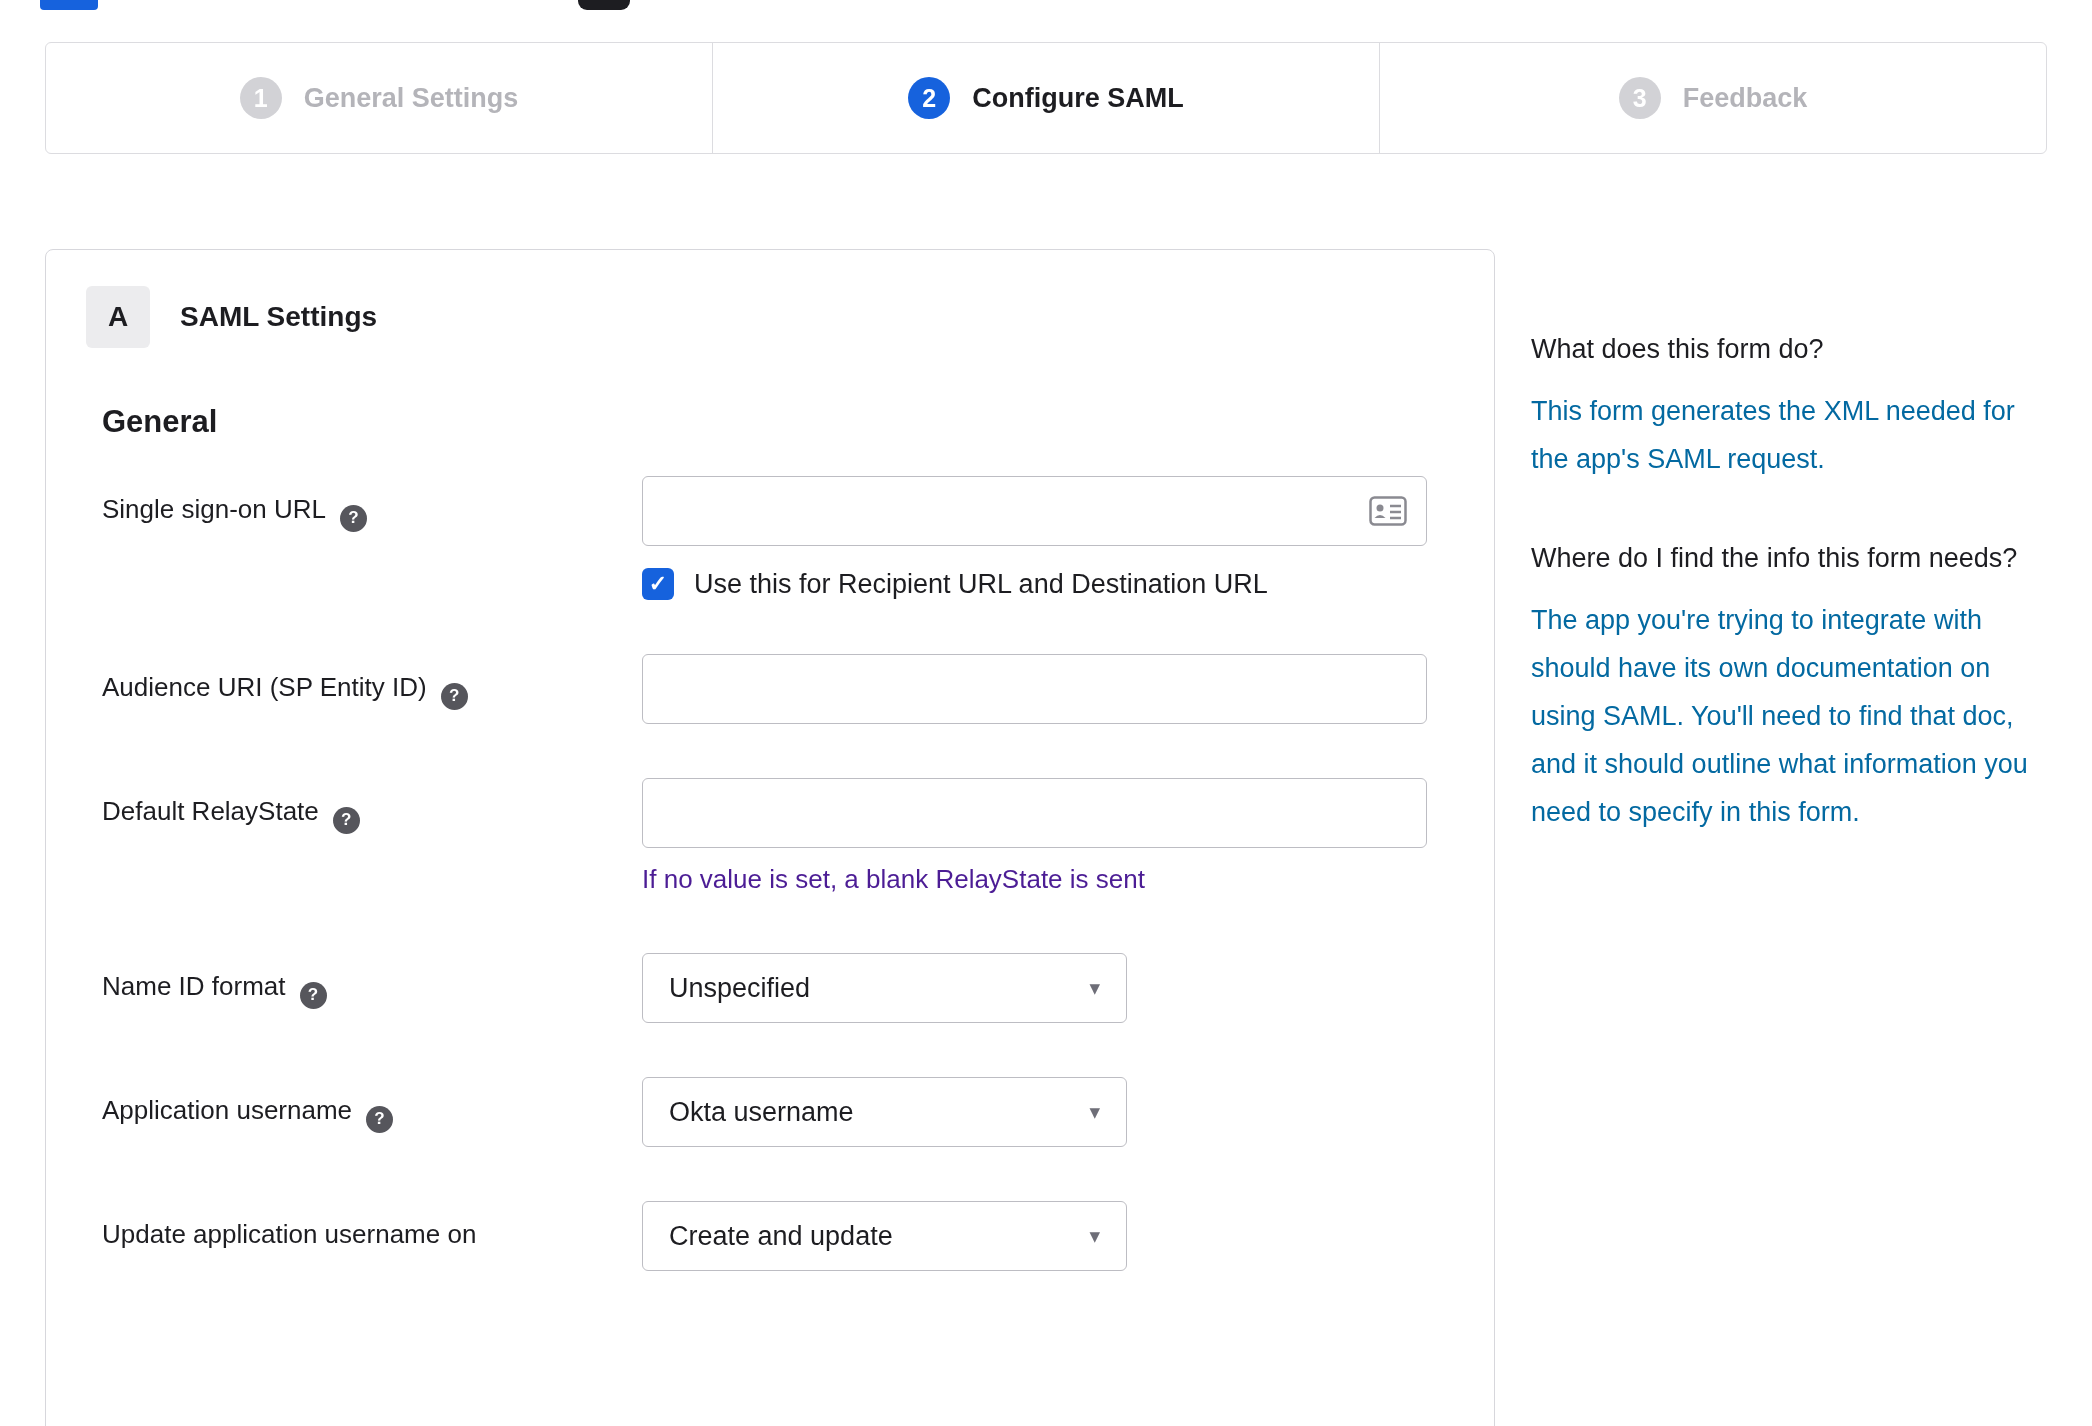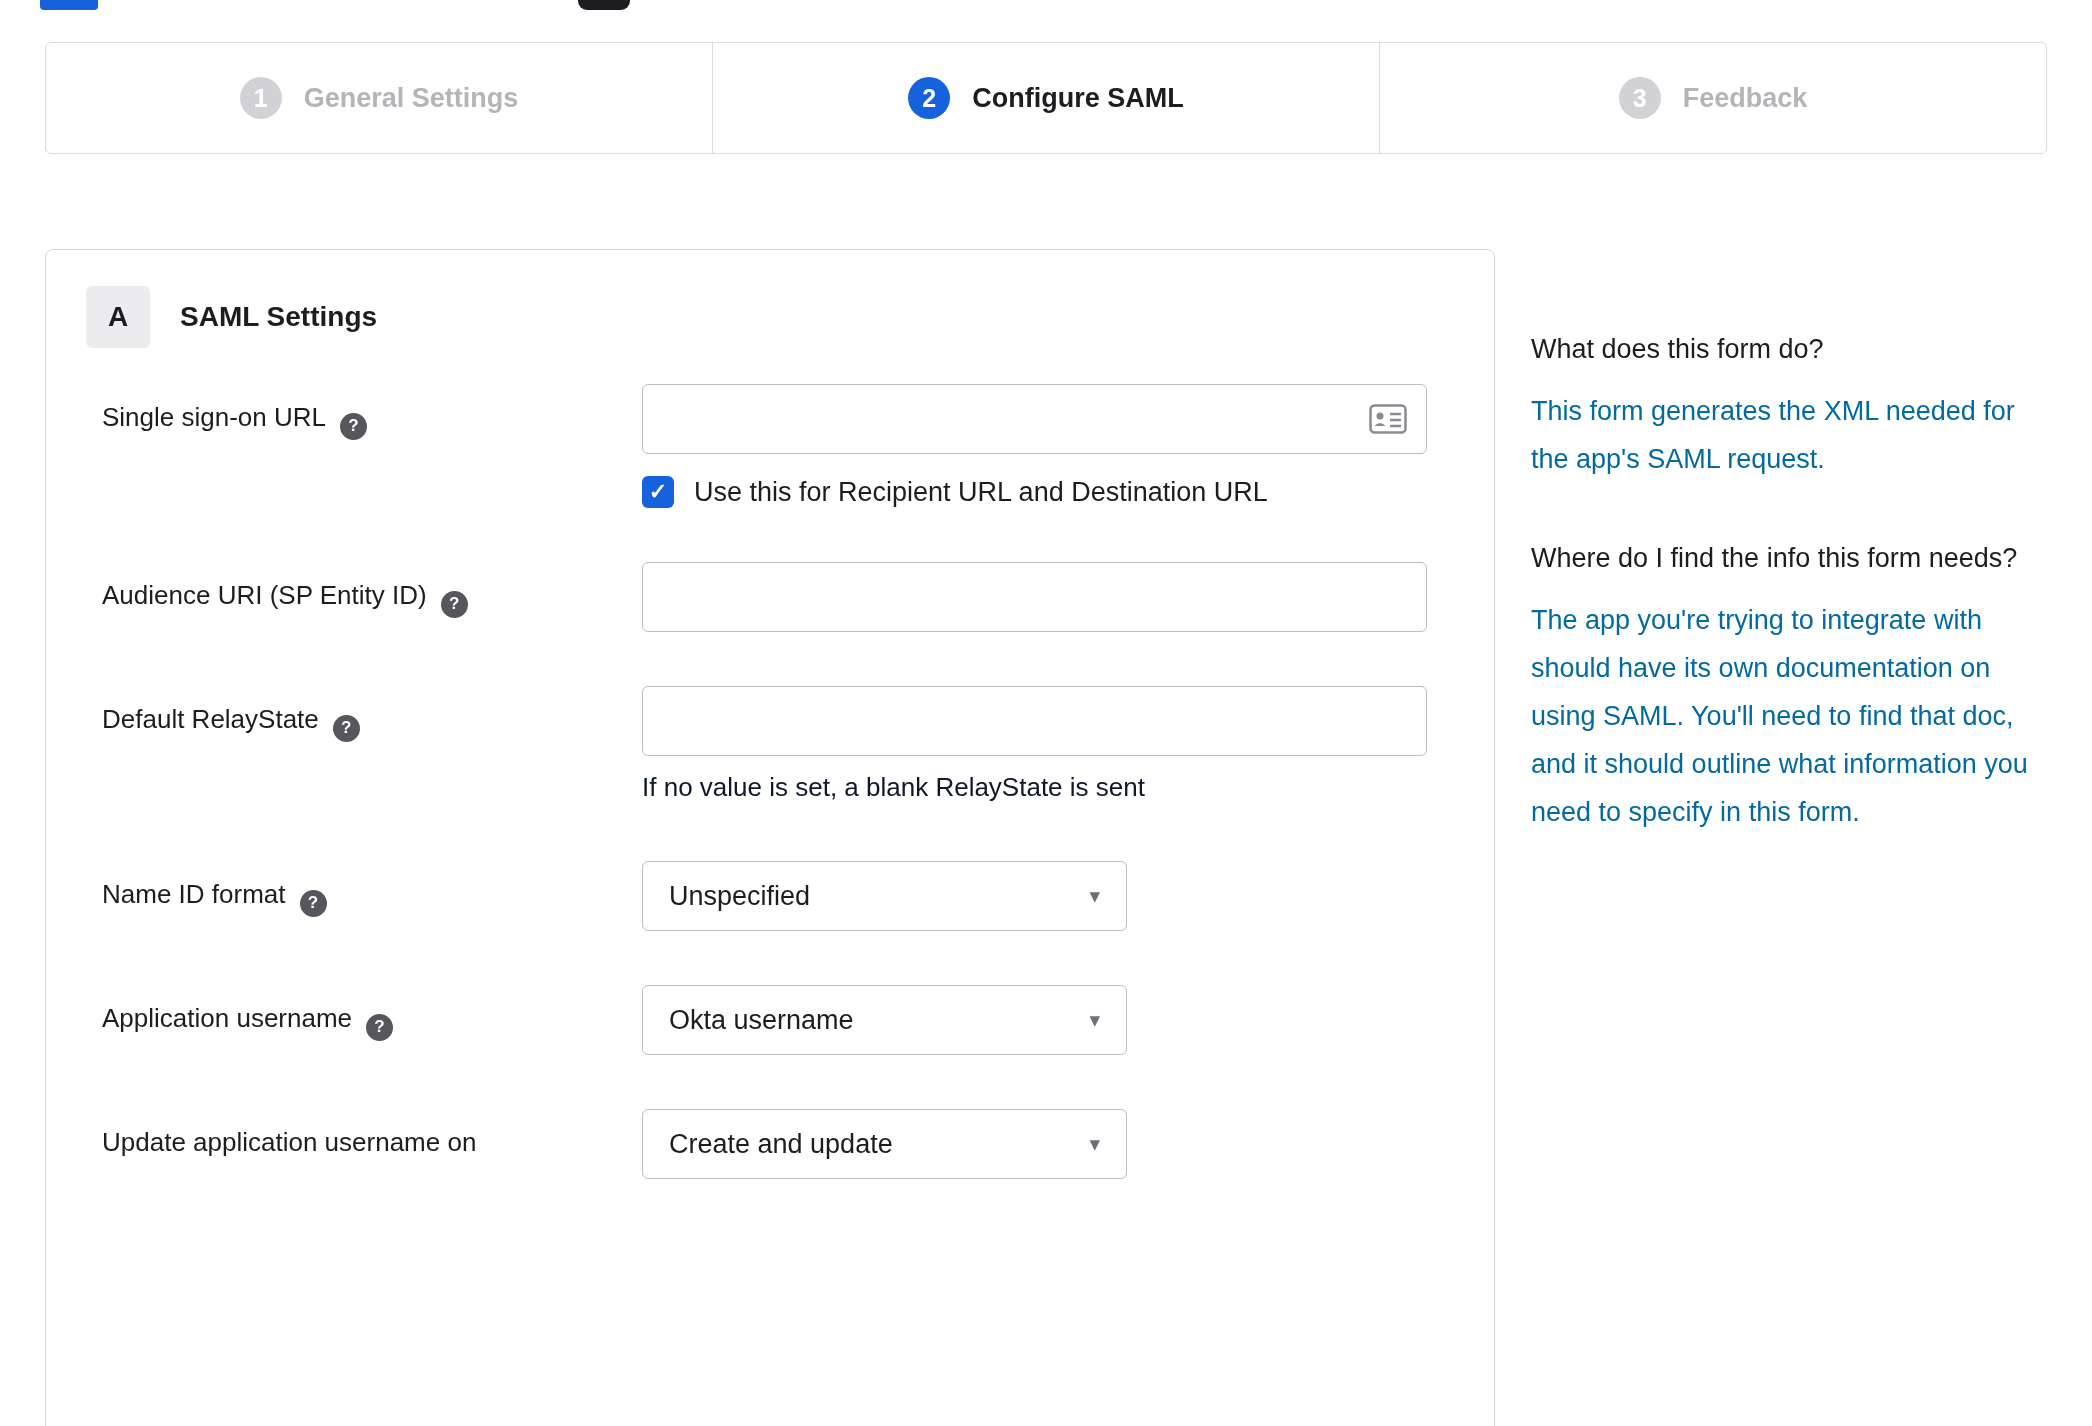--- a/index.html
+++ b/index.html
@@ -60,21 +60,21 @@
                 font-family: "Liberation Sans", sans-serif; color: #1d1d21; outline: none; }
   .input-icon { position: absolute; right: 20px; top: 50%; transform: translateY(-50%);
                 width: 38px; height: 30px; display: flex; cursor: pointer; }
 
   .checkbox-row { display: flex; align-items: center; margin-top: 22px; cursor: pointer; }
   .checkbox { width: 32px; height: 32px; background: #1662dd; border-radius: 6px;
               color: #fff; font-size: 22px; font-weight: bold;
               display: flex; align-items: center; justify-content: center; flex: 0 0 auto; }
   .checkbox-label { font-size: 27px; margin-left: 20px; color: #1d1d21; }
 
-  .hint { font-size: 26px; color: #0f172a; margin-top: 16px; }
+  .hint { font-size: 26px; color: #4c1d95; margin-top: 16px; }
 
   .select { width: 485px; height: 70px; border: 1px solid #bdbdc3; border-radius: 6px;
             display: flex; align-items: center; padding: 16px 26px; font-size: 27px;
             background: #fff; cursor: pointer; }
   .caret { margin-left: auto; color: #6e6e78; font-size: 21px; }
 
   .advanced-row { width: 1325px; display: flex; justify-content: flex-end; margin-top: 88px; }
   .advanced-link { color: #1662dd; font-size: 28px; text-decoration: none; cursor: pointer; }
 
   
@@ -108,20 +108,21 @@
 
 <div class="content">
 
   <div class="panel">
 
     <div class="panel-header">
       <span class="section-badge">A</span>
       <span class="section-title">SAML Settings</span>
     </div>
 
+    <div class="group-title">General</div>
 
     <div class="form">
 
       <div class="form-row first">
         <div class="form-label">
           <span>Single sign-on URL</span><span class="help">?</span>
         </div>
         <div>
           <div class="input-wrap">
             <input class="text-input" type="text" value="" style="">

